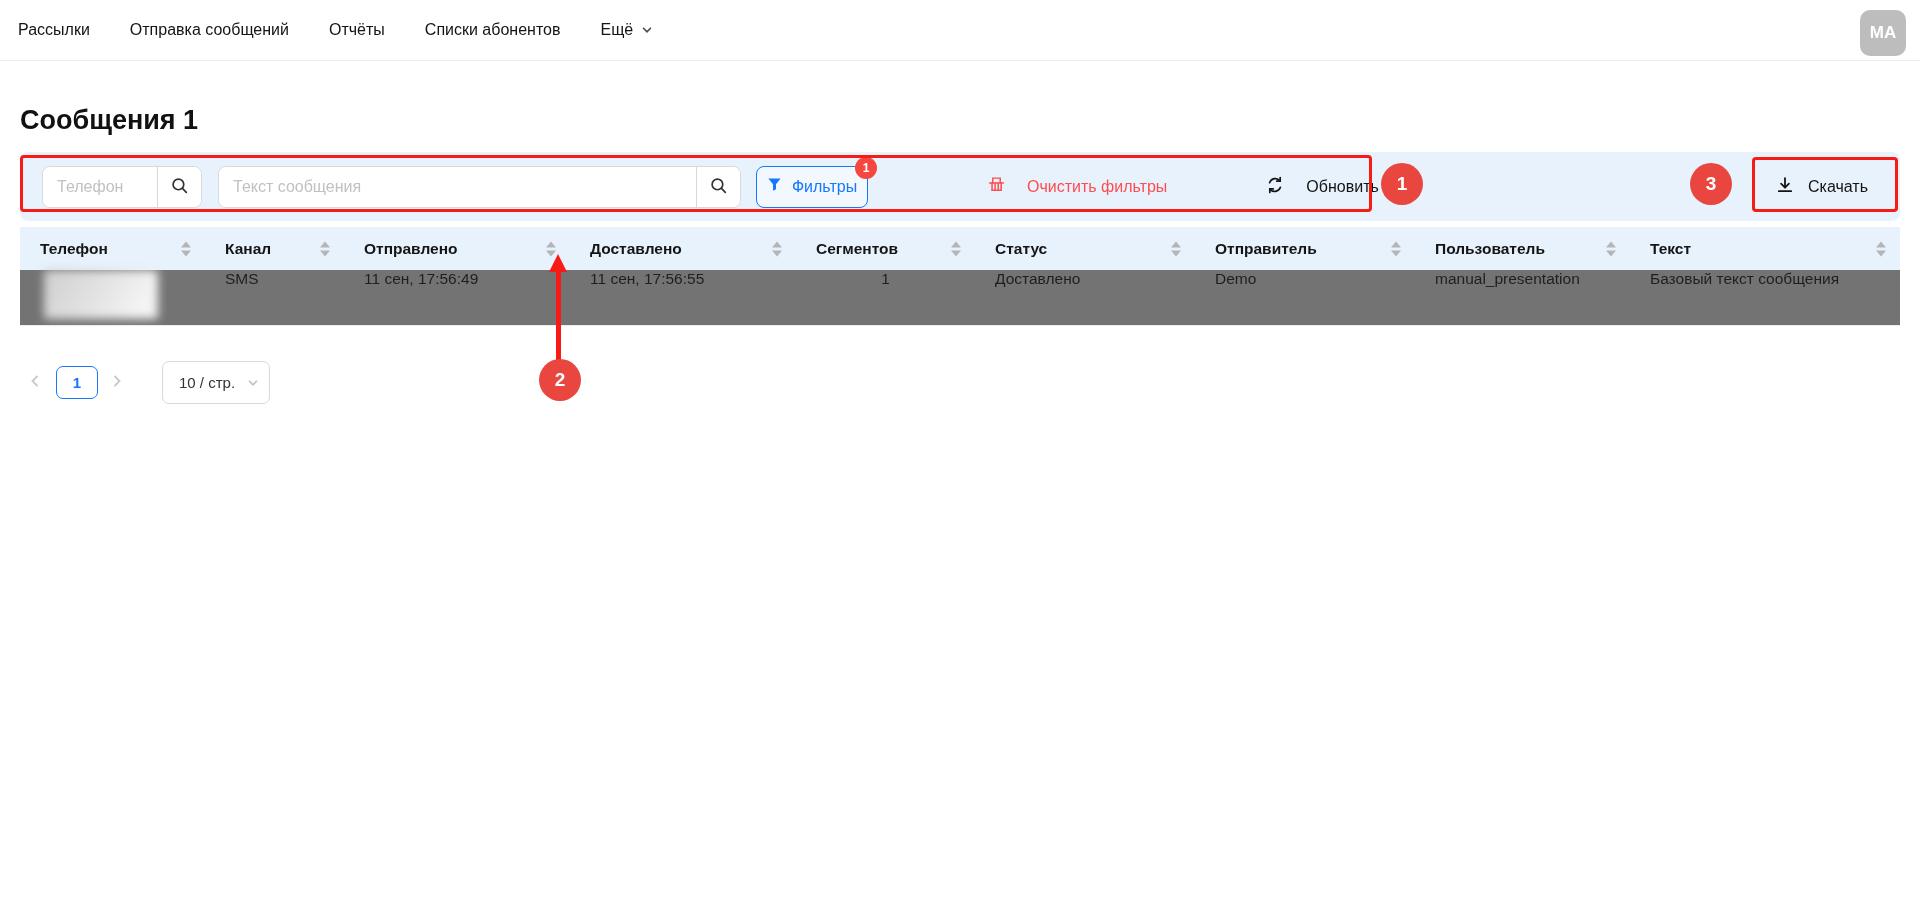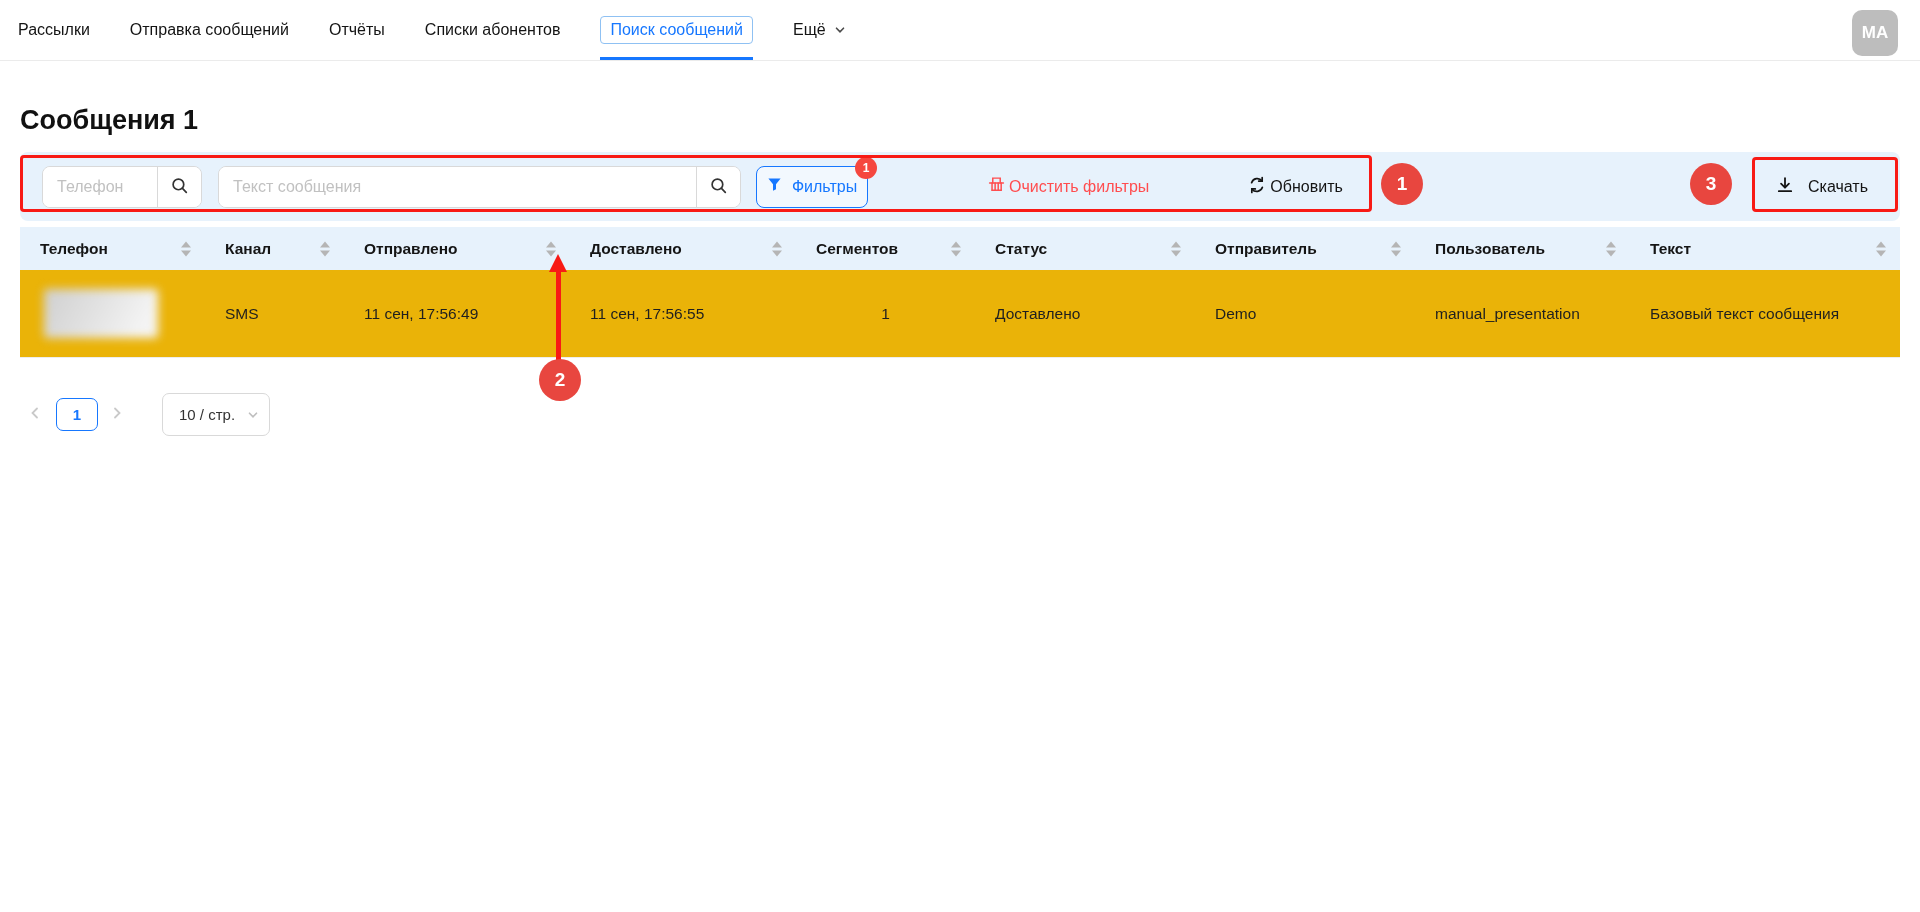--- a/index.html
+++ b/index.html
@@ -6,21 +6,21 @@
   html,body { width:1920px; height:912px; }
   body {
     font-family:"Liberation Sans", sans-serif;
     background:#ffffff; color:#1a1a1a;
     position:relative; overflow:hidden;
   }
   
   .nav {
     height:61px; display:flex; align-items:center;
     border-bottom:1px solid #ebebeb;
-    padding:0 22px 0 18px; gap:40px;
+    padding:0 14px 0 18px; gap:40px;
   }
   .tab {
     height:100%; display:flex; align-items:center;
     font-size:16px; color:#141414; cursor:pointer; position:relative; white-space:nowrap;
   }
   .tab .chev { margin-left:8px; color:#4b4b4b; display:flex; }
   .tab.active { color:#1677ff; }
   .tab.active .tab-box {
     border:1px solid #8fc1f3; border-radius:4px; padding:4px 9px; color:#1677ff;
   }
@@ -64,21 +64,21 @@
     display:flex; align-items:center; justify-content:center; gap:10px;
     position:relative; cursor:pointer;
   }
   .badge {
     position:absolute; top:-10px; right:-10px; width:22px; height:22px;
     border-radius:50%; background:#f5473f; color:#fff; font-size:12px; font-weight:700;
     display:flex; align-items:center; justify-content:center;
   }
   .btn-text {
     background:transparent; border:none; font-family:inherit; font-size:16px;
-    display:flex; align-items:center; gap:4px; cursor:pointer; white-space:nowrap;
+    display:flex; align-items:center; gap:22px; cursor:pointer; white-space:nowrap;
   }
   .btn-clear { margin-left:120px; color:#ff4d4f; }
   .btn-refresh { margin-left:99px; color:#141414; }
   .btn-download { margin-left:auto; margin-right:22px; color:#141414; gap:14px; }
 
   .gap6 { height:6px; }
 
   
   .table { width:1880px; font-size:15.5px; }
   .thead {
@@ -94,22 +94,22 @@
   }
   .caret-up {
     width:0; height:0; border-left:5px solid transparent;
     border-right:5px solid transparent; border-bottom:6px solid #b5b5b5;
   }
   .caret-down {
     width:0; height:0; border-left:5px solid transparent;
     border-right:5px solid transparent; border-top:6px solid #b5b5b5;
   }
   .trow {
-    display:flex; height:88px; align-items:center;
-    border-bottom:1px solid #ededed; background:#eab308; color:#1f1f1f;
+    display:flex; height:56px; align-items:flex-start;
+    border-bottom:1px solid #ededed; background:#737373; color:#1f1f1f;
   }
   .td { display:flex; align-items:center; padding-left:20px; }
   .c0{width:185px;} .c1{width:139px;} .c2{width:226px;} .c3{width:226px;}
   .c4{width:179px;} .c5{width:220px;} .c6{width:220px;} .c7{width:215px;} .c8{width:270px;}
   .td.c4 { justify-content:center; padding-left:0; }
   .phone-blur {
     width:114px; height:49px; margin-left:4px; border-radius:3px;
     background:linear-gradient(120deg,#cfcfcf 0%,#e2e2e2 45%,#f4f4f4 85%);
     filter:blur(5px);
   }
@@ -153,24 +153,20 @@
   }
 </style>
 </head>
 <body>
 
 <div class="nav">
   <div class="tab">Рассылки</div>
   <div class="tab">Отправка сообщений</div>
   <div class="tab">Отчёты</div>
   <div class="tab">Списки абонентов</div>
-  <div class="tab active">
-    <span class="tab-box">Поиск сообщений</span>
-    <span class="ink"></span>
-  </div>
   <div class="tab">
     <span>Ещё</span>
     <span class="chev">
       <svg width="12" height="12" viewBox="0 0 12 12" fill="none" stroke="currentColor" stroke-width="1.6" stroke-linecap="round">
           <path d="M2.5 4.2l3.5 3.6 3.5-3.6"></path>
         </svg>
     </span>
   </div>
   <div class="avatar">MA</div>
 </div>

